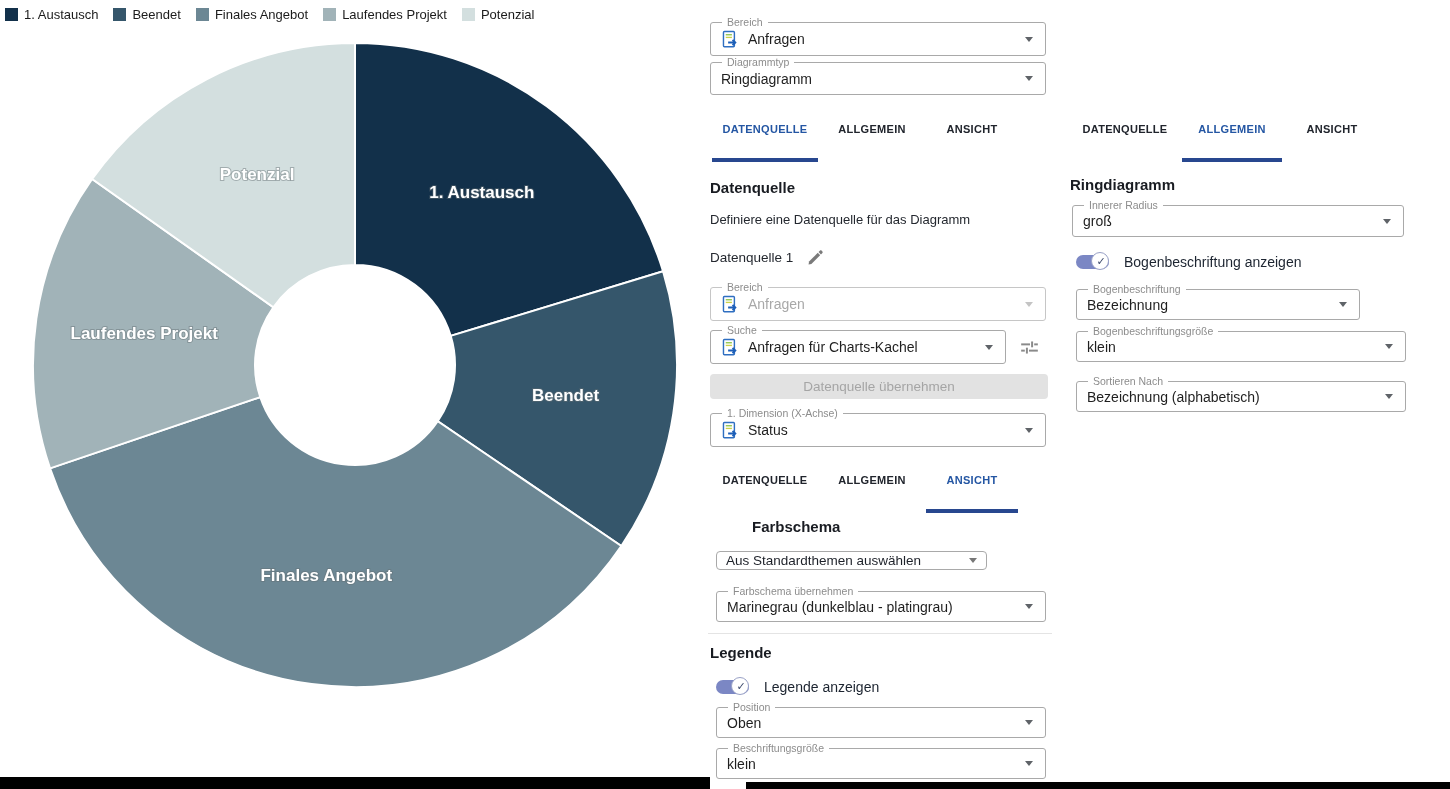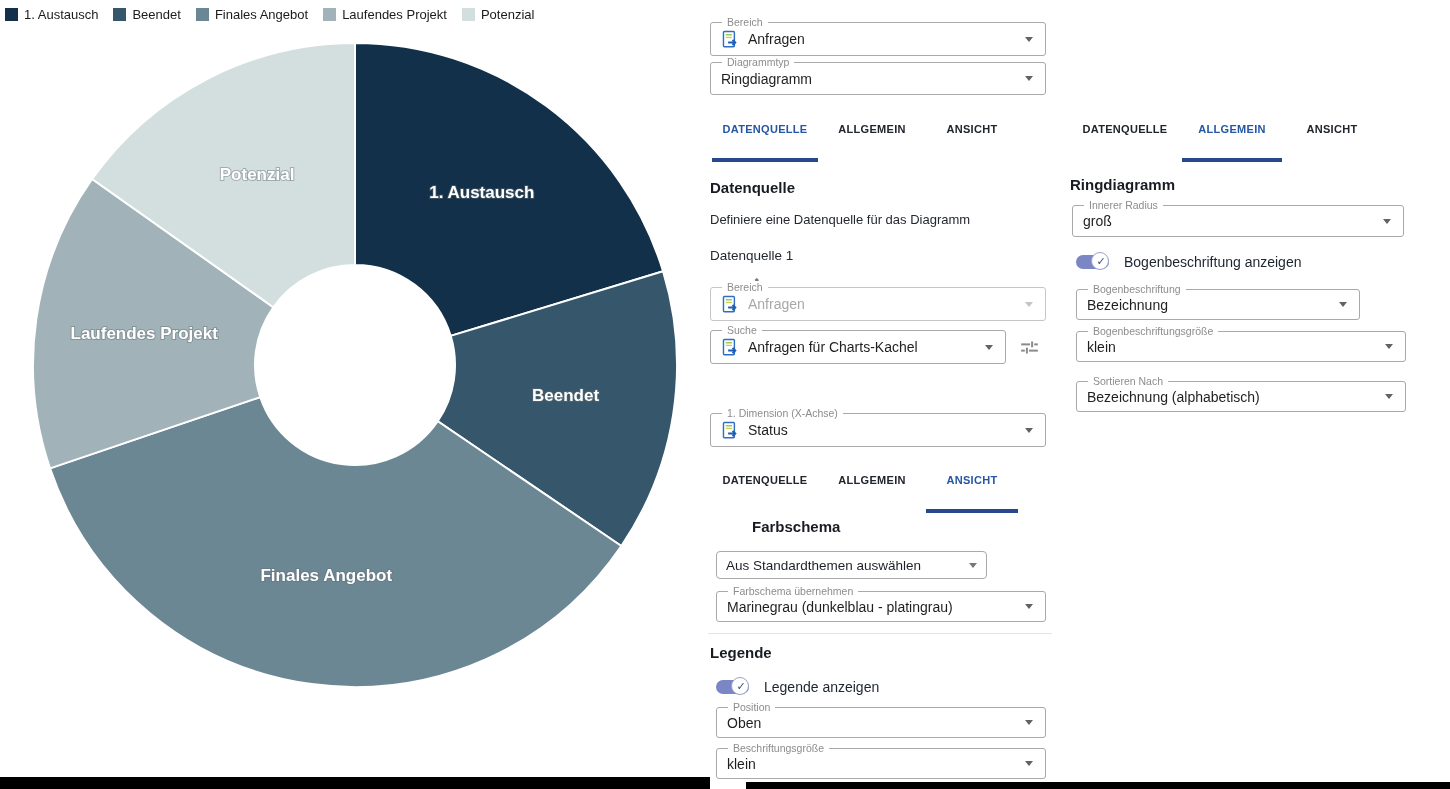--- a/index.html
+++ b/index.html
@@ -47,21 +47,21 @@
   .icon-doc { width:19px; height:19px; flex:none; }
 
   
   .select-plain { position:absolute; border:1px solid #a9a9a9; border-radius:4px; background:#fff;
                   display:flex; align-items:center; padding:0 9px; font-size:13.5px; cursor:pointer; }
   .select-plain .caret { margin-left:10px; border-top-color:#777; }
 
   
   .h-section { position:absolute; font-size:15px; font-weight:700; color:#191c22; }
   .desc { position:absolute; font-size:13px; color:#24282f; }
-  .src-row { position:absolute; display:flex; align-items:center; gap:13px;flex-direction:column; }
+  .src-row { position:absolute; display:flex; align-items:center; gap:13px; }
   .src-name { font-size:13.5px; color:#24282f; }
   .icon-btn { width:19px; height:19px; cursor:pointer; }
 
   .btn-disabled { position:absolute; background:#e2e2e2; border:none; border-radius:4px;
                   color:#a5a5a5; font-size:13.5px; text-align:center;
                   font-family:"Liberation Sans", sans-serif; }
 
   .divider { position:absolute; border-top:1px solid #e4e4e4; }
 
   
@@ -182,20 +182,21 @@
 
   <svg class="tune-icon" style="left:307px; top:335px;" viewBox="0 0 24 24" stroke="#8a8a8a" stroke-width="1.9" fill="none">
     <line x1="4" y1="9" x2="12.5" y2="9"></line>
     <line x1="16.5" y1="9" x2="20" y2="9"></line>
     <line x1="14.5" y1="6.2" x2="14.5" y2="11.8"></line>
     <line x1="4" y1="15" x2="7.5" y2="15"></line>
     <line x1="11.5" y1="15" x2="20" y2="15"></line>
     <line x1="9.5" y1="12.2" x2="9.5" y2="17.8"></line>
   </svg>
 
+  <button class="btn-disabled" style="left:0; top:374px; width:338px; height:25px;">Datenquelle übernehmen</button>
 
   <div class="field" style="left:0; top:413px; width:336px; height:34px;">
     <span class="field-label">1. Dimension (X-Achse)</span>
     <svg class="icon-doc" viewBox="0 0 20 20">
       <rect x="2.6" y="1.6" width="11.5" height="16" rx="1" fill="#fff" stroke="#2f6fc1" stroke-width="1.5"></rect>
       <line x1="5" y1="5" x2="11.5" y2="5" stroke="#8bc34a" stroke-width="1.4"></line>
       <line x1="5" y1="7.8" x2="11.5" y2="7.8" stroke="#cbd24a" stroke-width="1.4"></line>
       <path d="M7.5 13.2 h7.2 M12.2 10.4 l2.8 2.8 -2.8 2.8" stroke="#1d5fb8" stroke-width="2.1" fill="none"></path>
     </svg>
     <span class="field-value">Status</span>
@@ -203,21 +204,21 @@
   </div>
 
   <div class="tabs" style="left:0; top:471px;">
     <div class="tab">DATENQUELLE</div>
     <div class="tab">ALLGEMEIN</div>
     <div class="tab active">ANSICHT</div>
   </div>
 
   <div class="h-section" style="left:0; top:518px;margin-left:42px;">Farbschema</div>
 
-  <div class="select-plain" style="left:6px; top:551px; height:28px;gap:38px;">
+  <div class="select-plain" style="left:6px; top:551px; height:19px;gap:38px;">
     <span>Aus Standardthemen auswählen</span>
     <span class="caret"></span>
   </div>
 
   <div class="field" style="left:6px; top:591px; width:330px; height:31px;">
     <span class="field-label">Farbschema übernehmen</span>
     <span class="field-value">Marinegrau (dunkelblau - platingrau)</span>
     <span class="caret"></span>
   </div>
 

